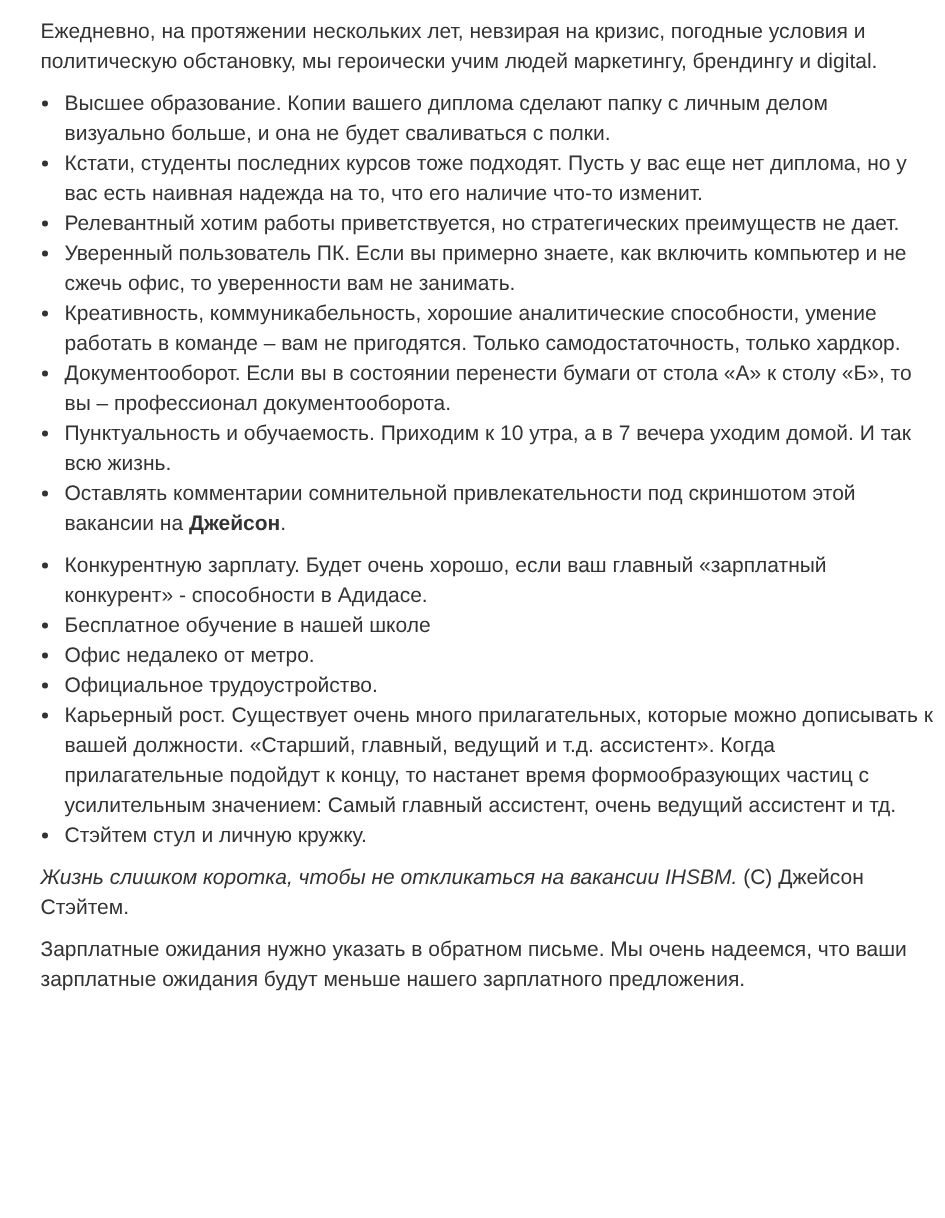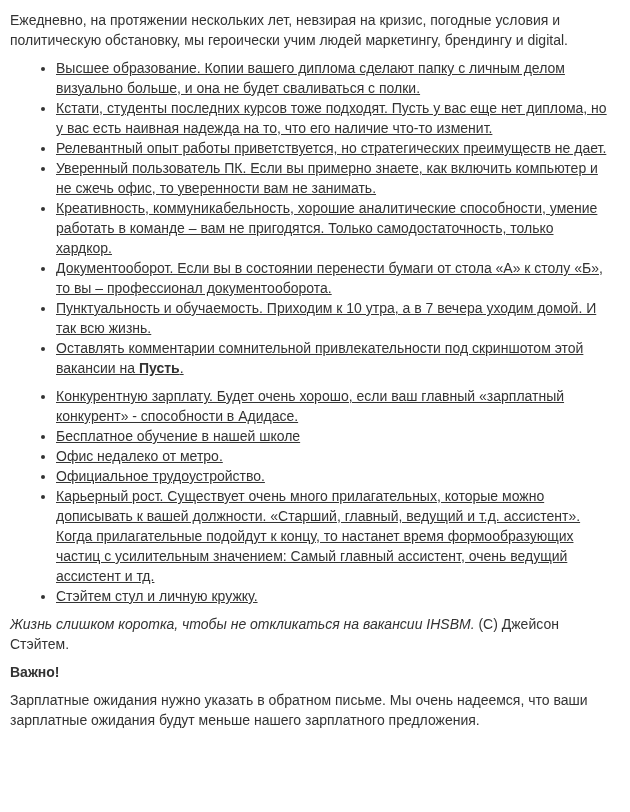--- a/index.html
+++ b/index.html
@@ -10,30 +10,29 @@
     width: 630px;
     min-height: 812px;
     box-sizing: border-box;
     padding: 10px 8px 14px 10px;
     font-family: "Liberation Sans", sans-serif;
     font-size: 14px;
     line-height: 20px;
     color: #333333;
   }
   .doc p {
-    margin: 8px 0;
+    margin: 8px 17px;
   }
   .doc p:first-child {
     margin-top: 0;
   }
   .doc ul {
-    margin: 8px 13px;
+    margin: 8px 0;
     padding-left: 33px;
     list-style-type: disc;
-    text-decoration: underline;
   }
   .doc li {
     margin: 0;
     padding: 0;
   }
   .bold {
     font-weight: bold;
   }
   .quote em {
     font-style: italic;
@@ -48,39 +47,38 @@
 
 <div class="doc">
 
   <p>Ежедневно, на протяжении нескольких лет, невзирая на кризис, погодные условия и политическую обстановку, мы героически учим людей маркетингу, брендингу и digital.</p>
 
 
 
   <ul>
     <li>Высшее образование. Копии вашего диплома сделают папку с личным делом визуально больше, и она не будет сваливаться с полки.</li>
     <li>Кстати, студенты последних курсов тоже подходят. Пусть у вас еще нет диплома, но у вас есть наивная надежда на то, что его наличие что-то изменит.</li>
-    <li>Релевантный опыт работы приветствуется, но стратегических преимуществ не дает.</li>
+    <li>Релевантный хотим работы приветствуется, но стратегических преимуществ не дает.</li>
     <li>Уверенный пользователь ПК. Если вы примерно знаете, как включить компьютер и не сжечь офис, то уверенности вам не занимать.</li>
     <li>Креативность, коммуникабельность, хорошие аналитические способности, умение работать в команде – вам не пригодятся. Только самодостаточность, только хардкор.</li>
     <li>Документооборот. Если вы в состоянии перенести бумаги от стола «А» к столу «Б», то вы – профессионал документооборота.</li>
     <li>Пунктуальность и обучаемость. Приходим к 10 утра, а в 7 вечера уходим домой. И так всю жизнь.</li>
-    <li><span>Оставлять комментарии сомнительной привлекательности под скриншотом этой вакансии на </span><span class="bold">Пусть</span><span>.</span></li>
+    <li><span>Оставлять комментарии сомнительной привлекательности под скриншотом этой вакансии на </span><span class="bold">Джейсон</span><span>.</span></li>
   </ul>
 
 
   <ul>
     <li>Конкурентную зарплату. Будет очень хорошо, если ваш главный «зарплатный конкурент» - способности в Адидасе.</li>
     <li>Бесплатное обучение в нашей школе</li>
     <li>Офис недалеко от метро.</li>
     <li>Официальное трудоустройство.</li>
     <li>Карьерный рост. Существует очень много прилагательных, которые можно дописывать к вашей должности. «Старший, главный, ведущий и т.д. ассистент». Когда прилагательные подойдут к концу, то настанет время формообразующих частиц с усилительным значением: Самый главный ассистент, очень ведущий ассистент и тд.</li>
     <li>Стэйтем стул и личную кружку.</li>
   </ul>
 
   <p class="quote"><em>Жизнь слишком коротка, чтобы не откликаться на вакансии IHSBM.</em><span> (С) Джейсон Стэйтем.</span></p>
 
 
 
-  <p class="bold">Важно!</p>
 
   <p>Зарплатные ожидания нужно указать в обратном письме. Мы очень надеемся, что ваши зарплатные ожидания будут меньше нашего зарплатного предложения.</p>
 
 </div>
 
 </body></html>

